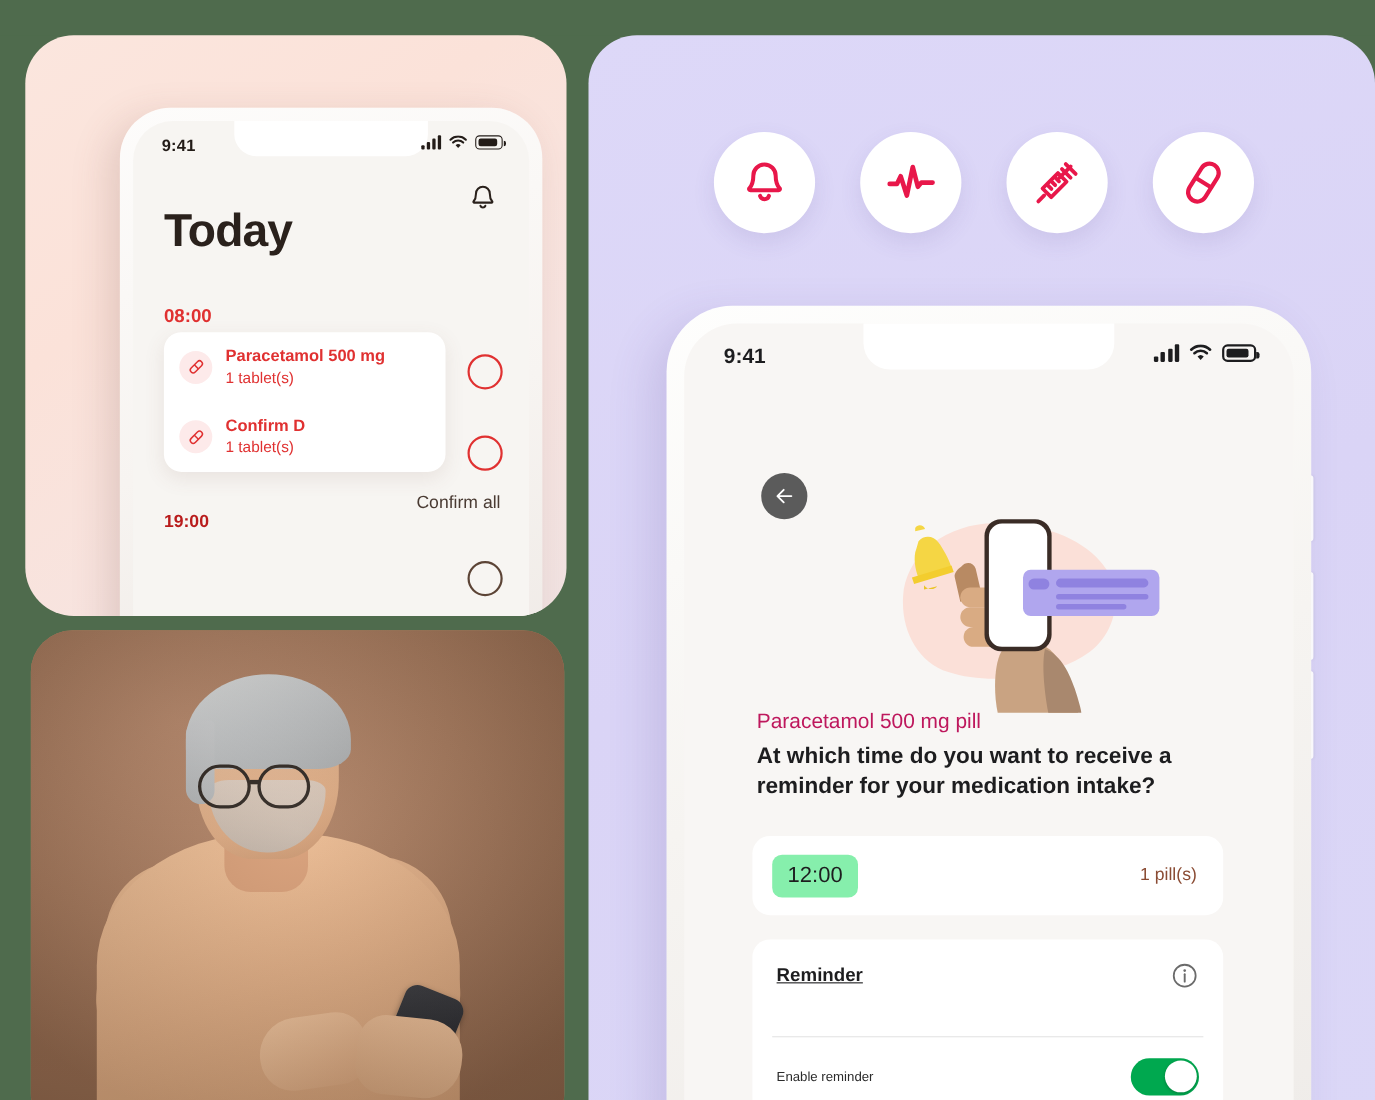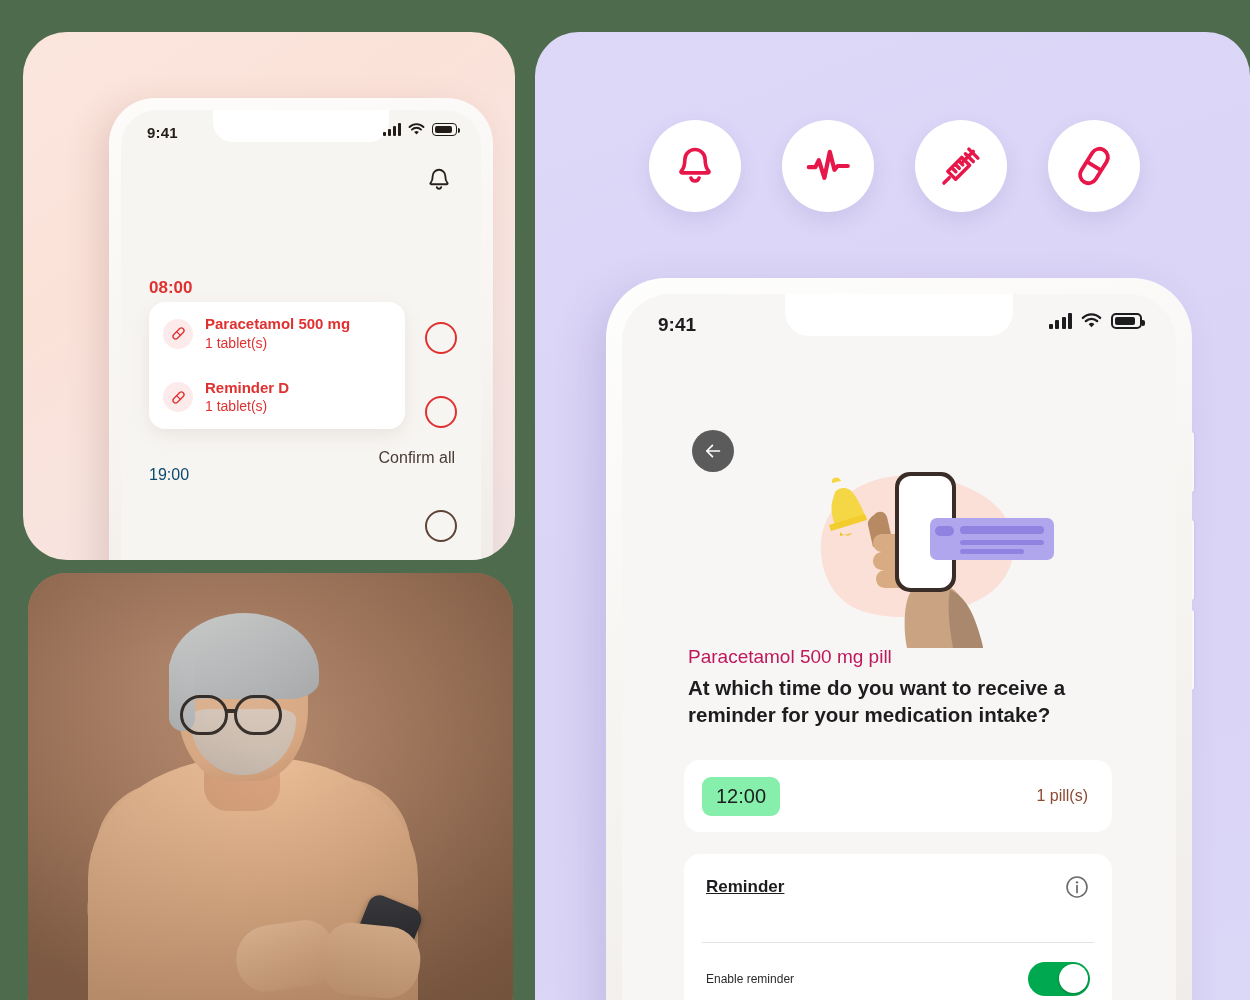--- a/index.html
+++ b/index.html
@@ -160,21 +160,21 @@
 
   
   .bell-btn { position:absolute; right:28px; top:56px; width:28px; height:28px; }
   .today-title {
     position:absolute; left:28px; top:76px;
     font-size:42px; font-weight:700; color:#2a211c; letter-spacing:-.8px;
   }
   .slot-time {
     position:absolute; left:28px; font-size:17px; font-weight:700; color:#e03131;
   }
-  .slot-time.grey { color:#0c4a6e; font-weight:400; font-size:16px;text-align:right;}
+  .slot-time.grey { color:#b91c1c; font-weight:700; font-size:16px;text-align:right;}
   .confirm-all {
     position:absolute; right:26px; font-size:16px; color:#4a3b33;
   }
   .med-card {
     position:absolute; left:28px; width:256px;
     background:#ffffff; border-radius:16px;
     box-shadow: 0 6px 18px rgba(120,80,70,.10);
   }
   .med-row { display:flex; align-items:center; gap:12px; padding:13px 14px; }
   .pill-bubble {
@@ -311,20 +311,21 @@
           </div>
         </div>
 
         <div class="bell-btn">
           <svg width="28" height="28" viewBox="0 0 24 24">
             <path d="M12 3.2a5.4 5.4 0 0 0-5.4 5.4c0 4.2-1.5 5.6-1.9 6.1-.3.4 0 .9.5.9h13.6c.5 0 .8-.5.5-.9-.4-.5-1.9-1.9-1.9-6.1A5.4 5.4 0 0 0 12 3.2z" fill="none" stroke="#2a211c" stroke-width="1.6" stroke-linejoin="round"></path>
             <path d="M10.1 18.1a2 2 0 0 0 3.8 0" fill="none" stroke="#2a211c" stroke-width="1.6" stroke-linecap="round"></path>
           </svg>
         </div>
 
+        <div class="today-title">Today</div>
 
         <div class="slot-time" style="top:168px;">08:00</div>
 
         <div class="med-card" style="top:192px;">
           <div class="med-row">
             <div class="pill-bubble">
               <svg width="17" height="17" viewBox="0 0 24 24">
                 <g transform="rotate(45 12 12)">
                   <rect x="8.3" y="2.6" width="7.4" height="18.8" rx="3.7" fill="none" stroke="#e03131" stroke-width="1.9"></rect>
                   <path d="M8.3 12h7.4" stroke="#e03131" stroke-width="1.9"></path>
@@ -339,21 +340,21 @@
           <div class="med-row">
             <div class="pill-bubble">
               <svg width="17" height="17" viewBox="0 0 24 24">
                 <g transform="rotate(45 12 12)">
                   <rect x="8.3" y="2.6" width="7.4" height="18.8" rx="3.7" fill="none" stroke="#e03131" stroke-width="1.9"></rect>
                   <path d="M8.3 12h7.4" stroke="#e03131" stroke-width="1.9"></path>
                 </g>
               </svg>
             </div>
             <div>
-              <div class="med-name">Reminder D</div>
+              <div class="med-name">Confirm D</div>
               <div class="med-dose">1 tablet(s)</div>
             </div>
           </div>
         </div>
 
         <div class="check-circle" style="left:304px; top:212px;"></div>
         <div class="check-circle" style="left:304px; top:286px;"></div>
 
         <div class="slot-time grey" style="top:356px;">19:00</div>
         <div class="confirm-all" style="top:339px;text-align:right;">Confirm all</div>

